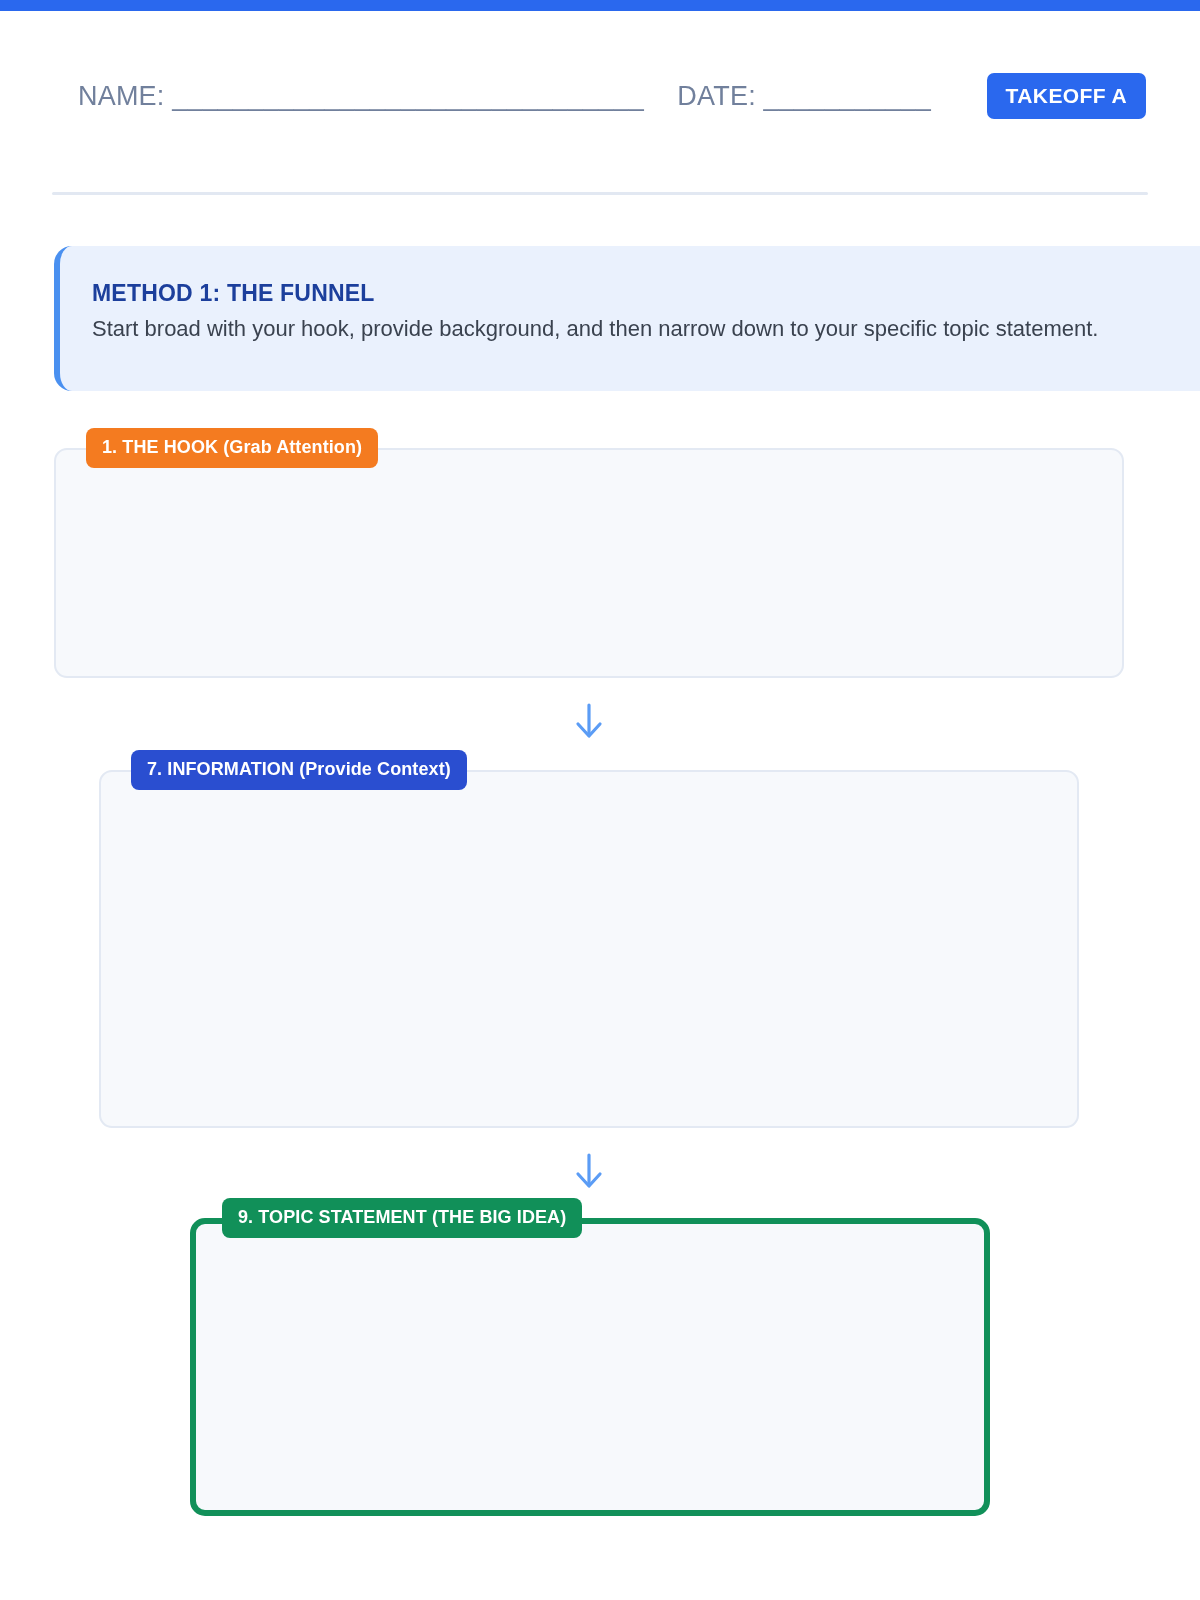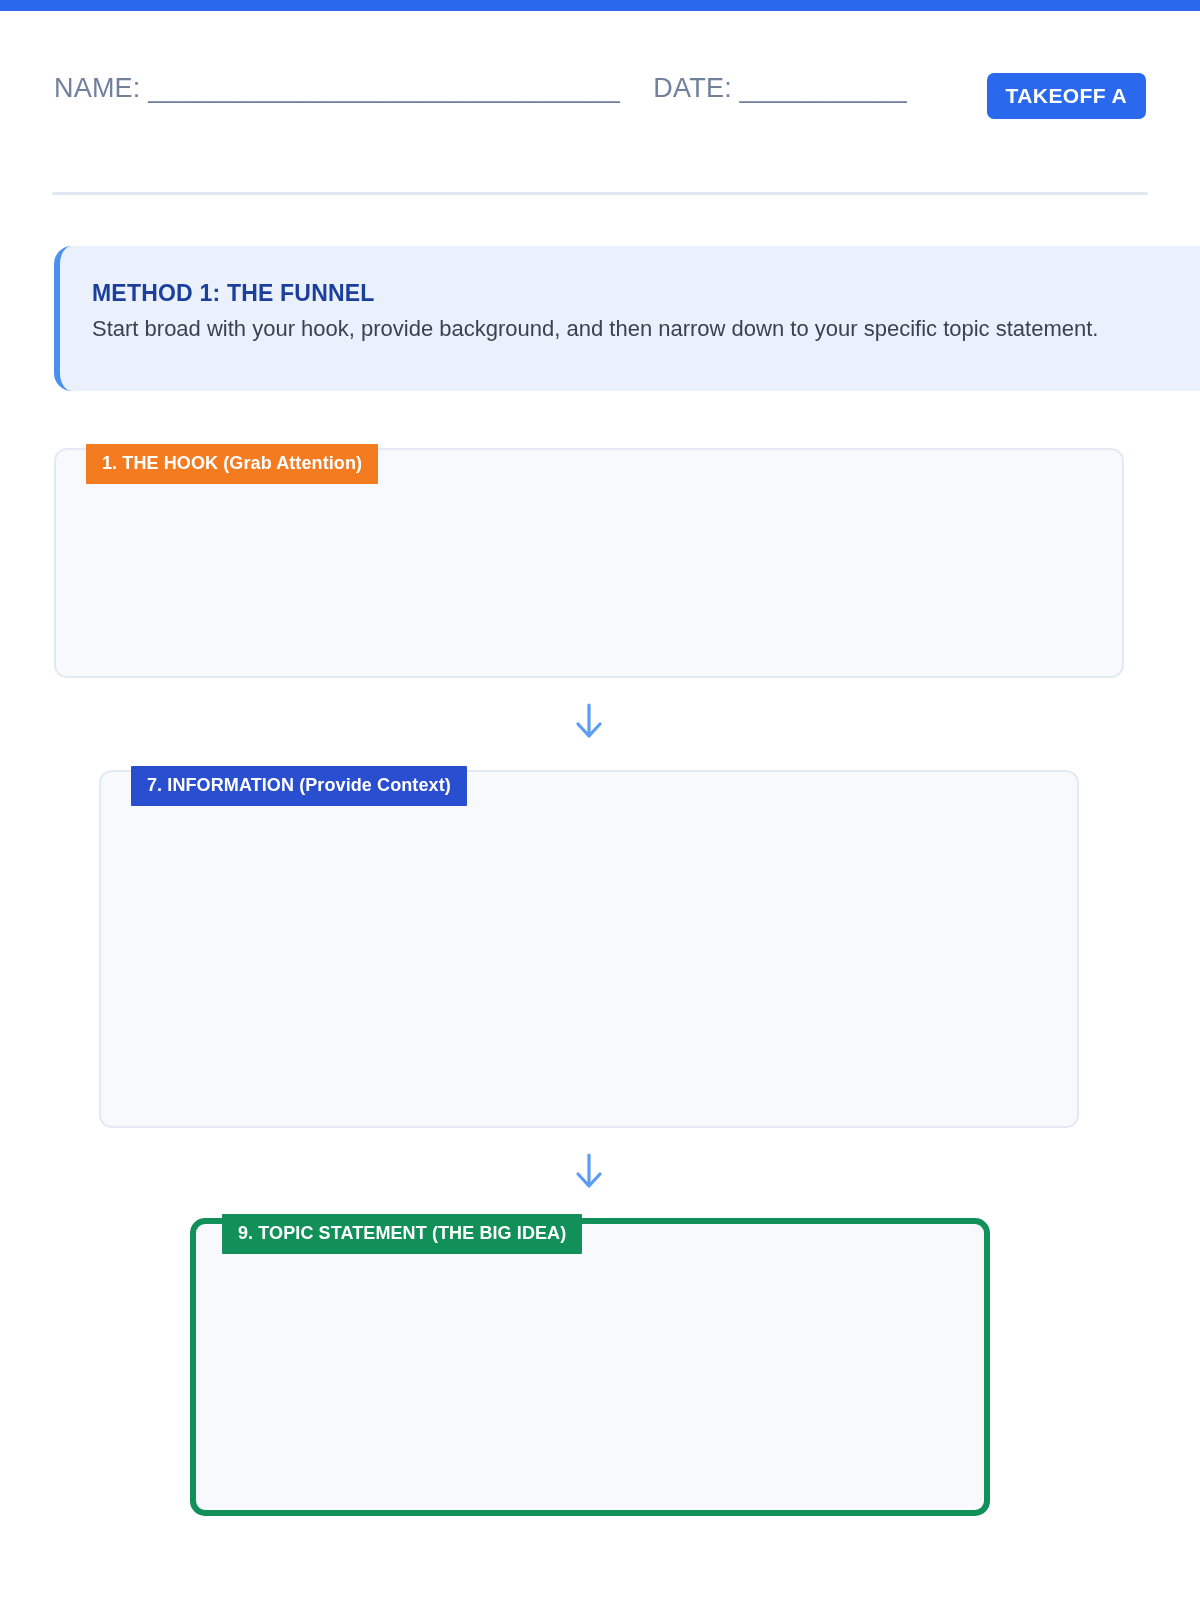--- a/index.html
+++ b/index.html
@@ -41,22 +41,24 @@
     font-weight: bold;
     font-size: 50px;
     line-height: 1.05;
     letter-spacing: -0.5px;
     color: #23408e;
     text-transform: uppercase;
   }
 
   .meta-row {
     display: flex;
+    align-items: center;
     justify-content: space-between;
     margin-top: 14px;
+    margin-left: 24px;
   }
 
   .meta-fields {
     font-size: 27px;
     color: #71809c;
     letter-spacing: 0.2px;
     white-space: nowrap;
     font-weight: 400;
   }
   .meta-fields .gap { display: inline-block; width: 18px; }
@@ -105,27 +107,27 @@
     color: #3a424f;
   }
 
   
   .step {
     position: absolute;
   }
 
   .step-label {
     position: absolute;
-    top: 16px; left: 32px;
+    top: 0; left: 32px;
     color: #ffffff;
     font-size: 18px;
     font-weight: bold;
     letter-spacing: 0.1px;
     padding: 9px 16px 10px 16px;
-    border-radius: 1px;
+    border-radius: 8px;
     white-space: nowrap;
     z-index: 3;
   }
 
   .step-area {
     position: absolute;
     left: 0;
     width: 100%;
     background: #f7f9fc;
     border-radius: 13px;

